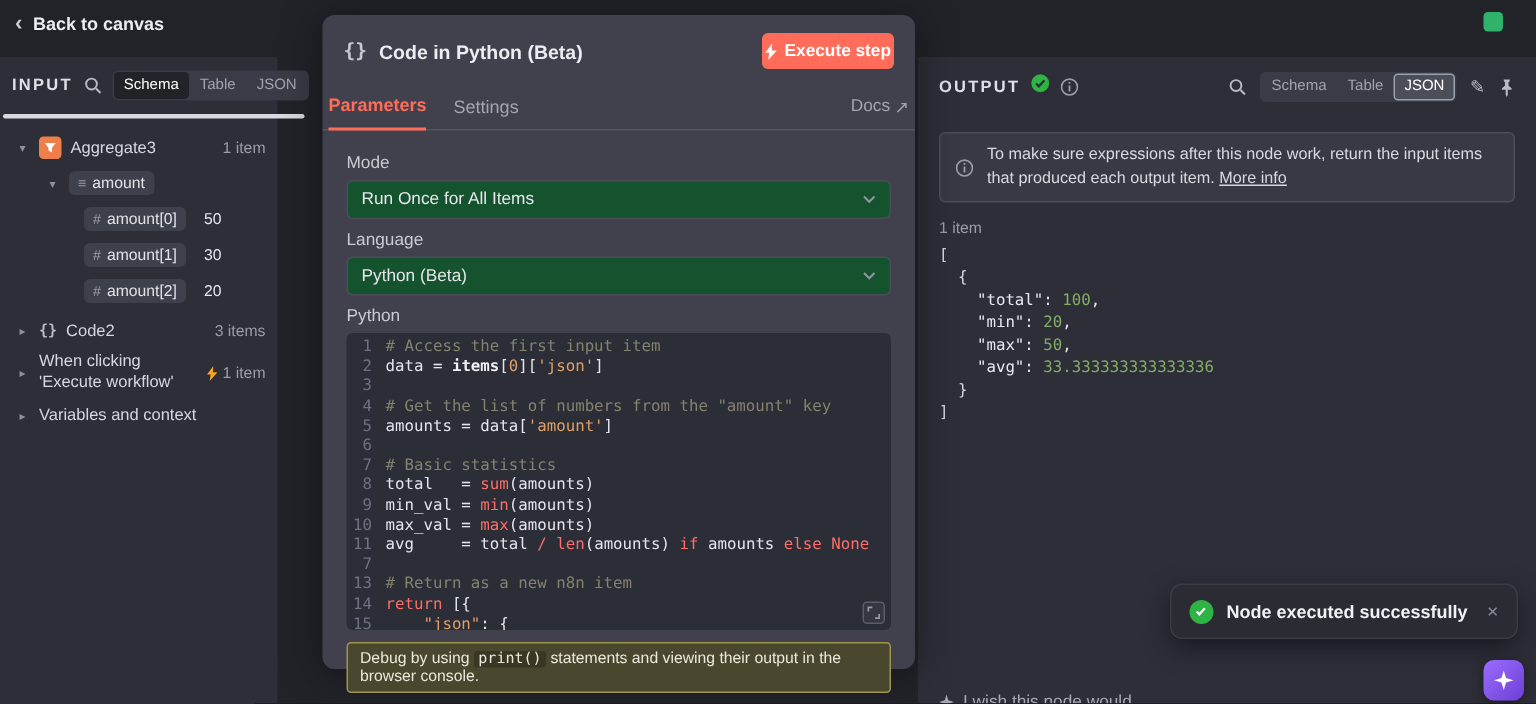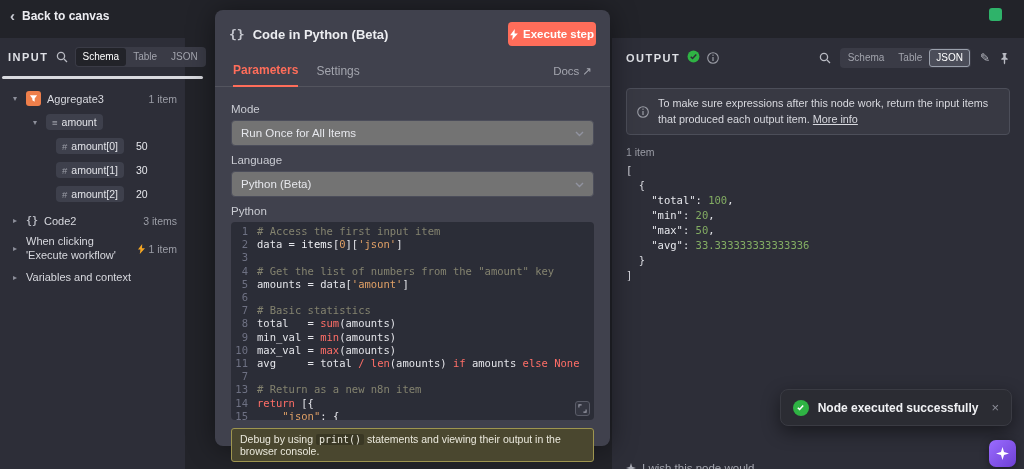--- a/index.html
+++ b/index.html
@@ -44,37 +44,37 @@
   .wrap-label { max-width:108px; line-height:1.25; }
 
   
   .node-panel { position:absolute; left:215px; top:10px; width:395px; height:436px; background:#40414d;
                 border-radius:8px; box-shadow:0 2px 28px rgba(0,0,0,.45); z-index:2; }
   .np-head { display:flex; align-items:center; gap:8px; padding:12px 14px 10px; }
   .braces-icon { color:#c6c8d0; font-family:"DejaVu Sans Mono", monospace; font-size:13px; font-weight:bold; }
   .np-title { font-size:13px; font-weight:bold; color:#ecedf1; }
   .exec-btn { margin-left:auto; background:#ff6d5a; color:#fff; border:0; border-radius:4px; font-size:11.5px;
               font-weight:bold; padding:6px 2px; display:flex; gap:5px; align-items:center; cursor:pointer; font-family:inherit; }
-  .np-tabs { display:flex; align-items:center; padding:0 18px; border-bottom:1px solid #53545e; gap:18px; }
+  .np-tabs { display:flex; align-items:center; padding:0 4px; border-bottom:1px solid #53545e; gap:18px; }
   .np-tab { font-size:12px; padding:7px 0 8px; color:#a3a5ae; cursor:pointer; }
   .np-tab.active { color:#ff6d5a; border-bottom:2px solid #ff6d5a; margin-bottom:-1px; font-weight:bold; }
   .docs { margin-left:auto; color:#a3a5ae; font-size:11.5px; cursor:pointer; display:flex; gap:3px; align-items:center; }
   .np-body { padding:8px 16px 0; }
   .field-label { font-size:11.5px; color:#c9cbd2; margin:8px 0 5px; }
-  .select { height:26px; background:#737373; border:1px solid #4b4d5a; border-radius:4px; display:flex;
+  .select { height:26px; background:#14532d; border:1px solid #4b4d5a; border-radius:4px; display:flex;
             align-items:center; padding:0 9px; font-size:11.5px; color:#e6e7ec; cursor:pointer; }
   .select .chevd { margin-left:auto; color:#9193a0; }
 
   .editor { position:relative; margin-top:2px; background:#2b2d37; border-radius:4px; height:198px;
             overflow:hidden; font-family:"DejaVu Sans Mono", monospace; font-size:10.5px; line-height:13.2px; padding-top:3px; }
   .code-line { display:flex; }
   .ln { width:26px; flex:0 0 26px; text-align:right; padding-right:9px; color:#6e7183; }
   .lc { white-space:pre; color:#e4e5ea; }
   .tk-c { color:#84836f; } .tk-p { color:#e4e5ea; } .tk-f { color:#ff6e67; } .tk-k { color:#ff6e67; }
-  .tk-s { color:#e0a066; } .tk-n { color:#e0a066; } .tk-v { color:#f0f1f5; font-weight:normal; }
+  .tk-s { color:#e0a066; } .tk-n { color:#e0a066; } .tk-v { color:#f0f1f5; font-weight:bold; }
   .tk-br { color:#d8d9df; } .tk-key { color:#e8e9ee; } .tk-num { color:#83ad63; }
   .editor-expand { position:absolute; right:4px; bottom:4px; width:15px; height:15px; border:1px solid #5a5c68;
                    border-radius:3px; background:#343641; display:flex; align-items:center; justify-content:center; cursor:pointer; }
 
   .hint { margin-top:8px; background:#4a472f; border:1px solid #9e954f; border-radius:3px; padding:4px 8px;
           font-size:10.5px; color:#eae8dc; }
   .hint .code-chip { font-family:"DejaVu Sans Mono", monospace; background:rgba(0,0,0,.22); padding:0 3px;
                      border-radius:2px; font-size:10px; }
 
   

